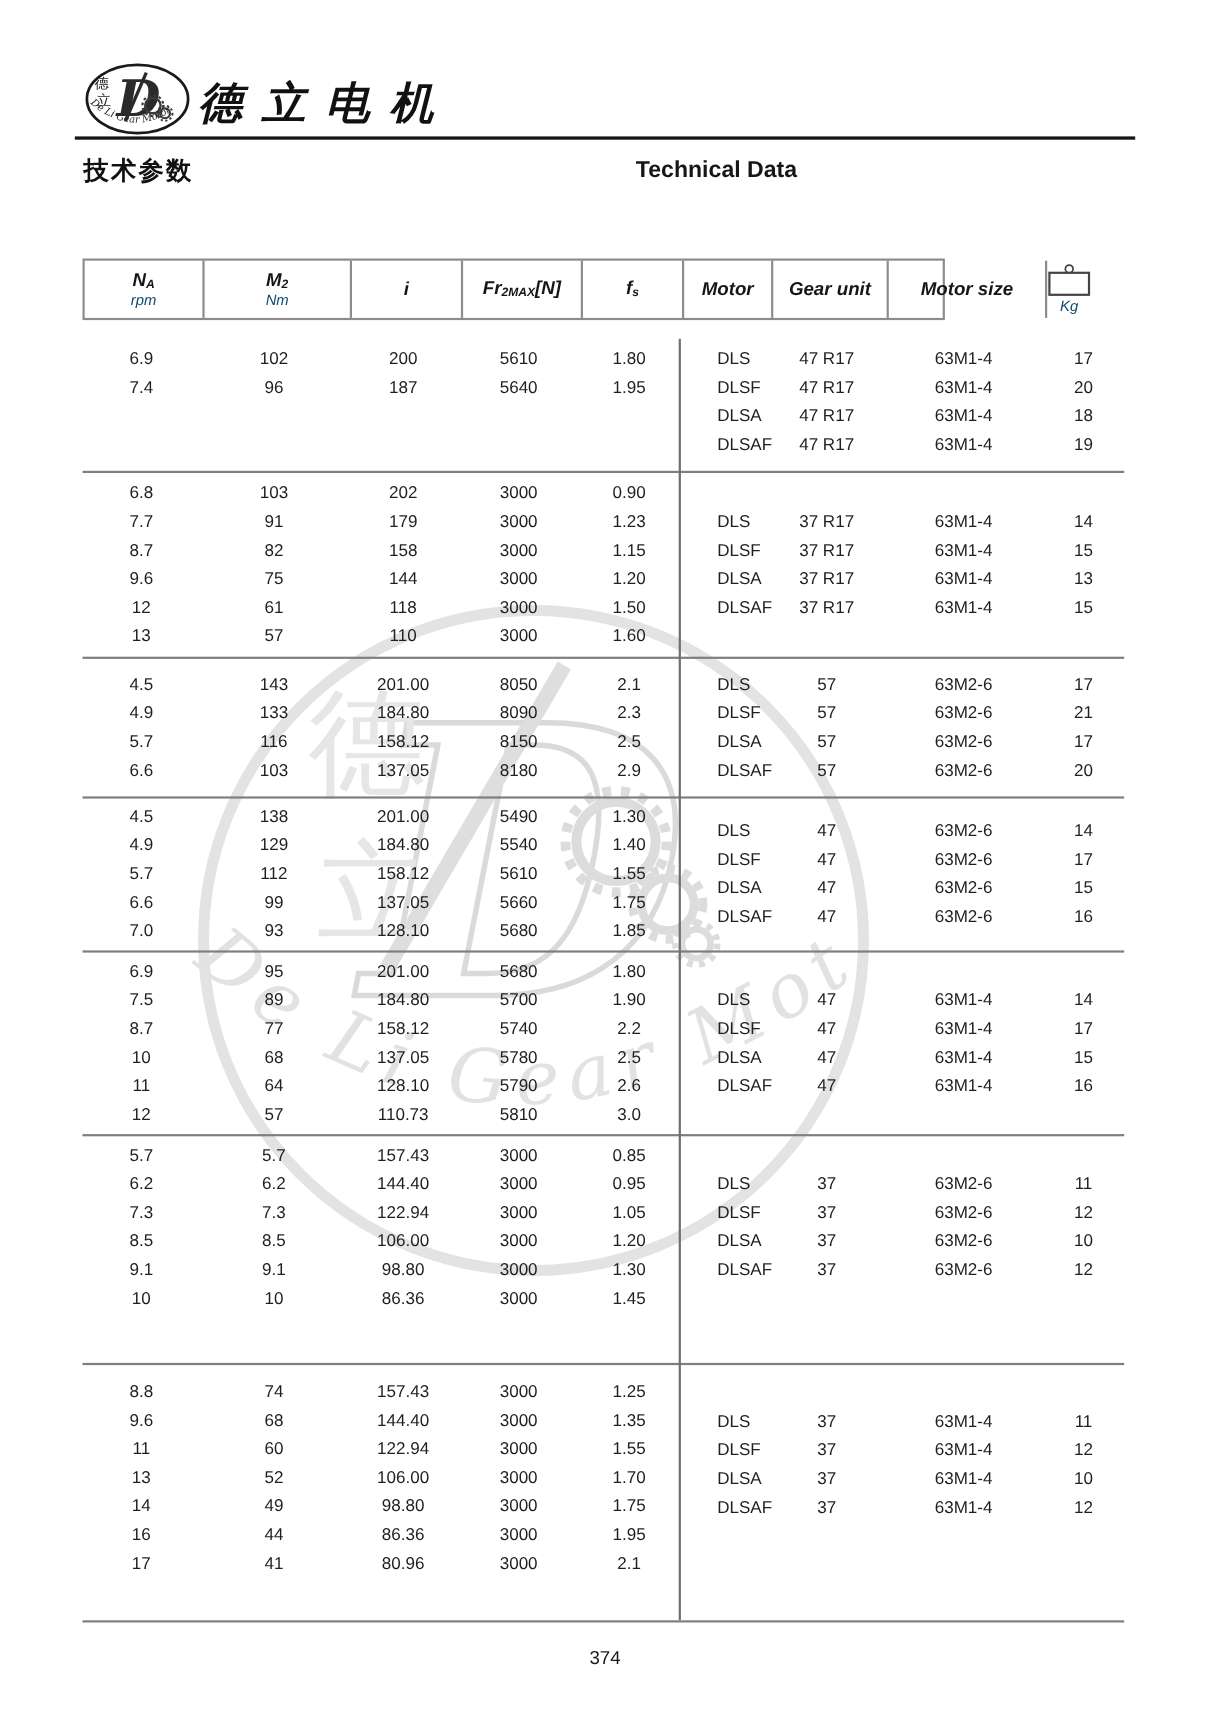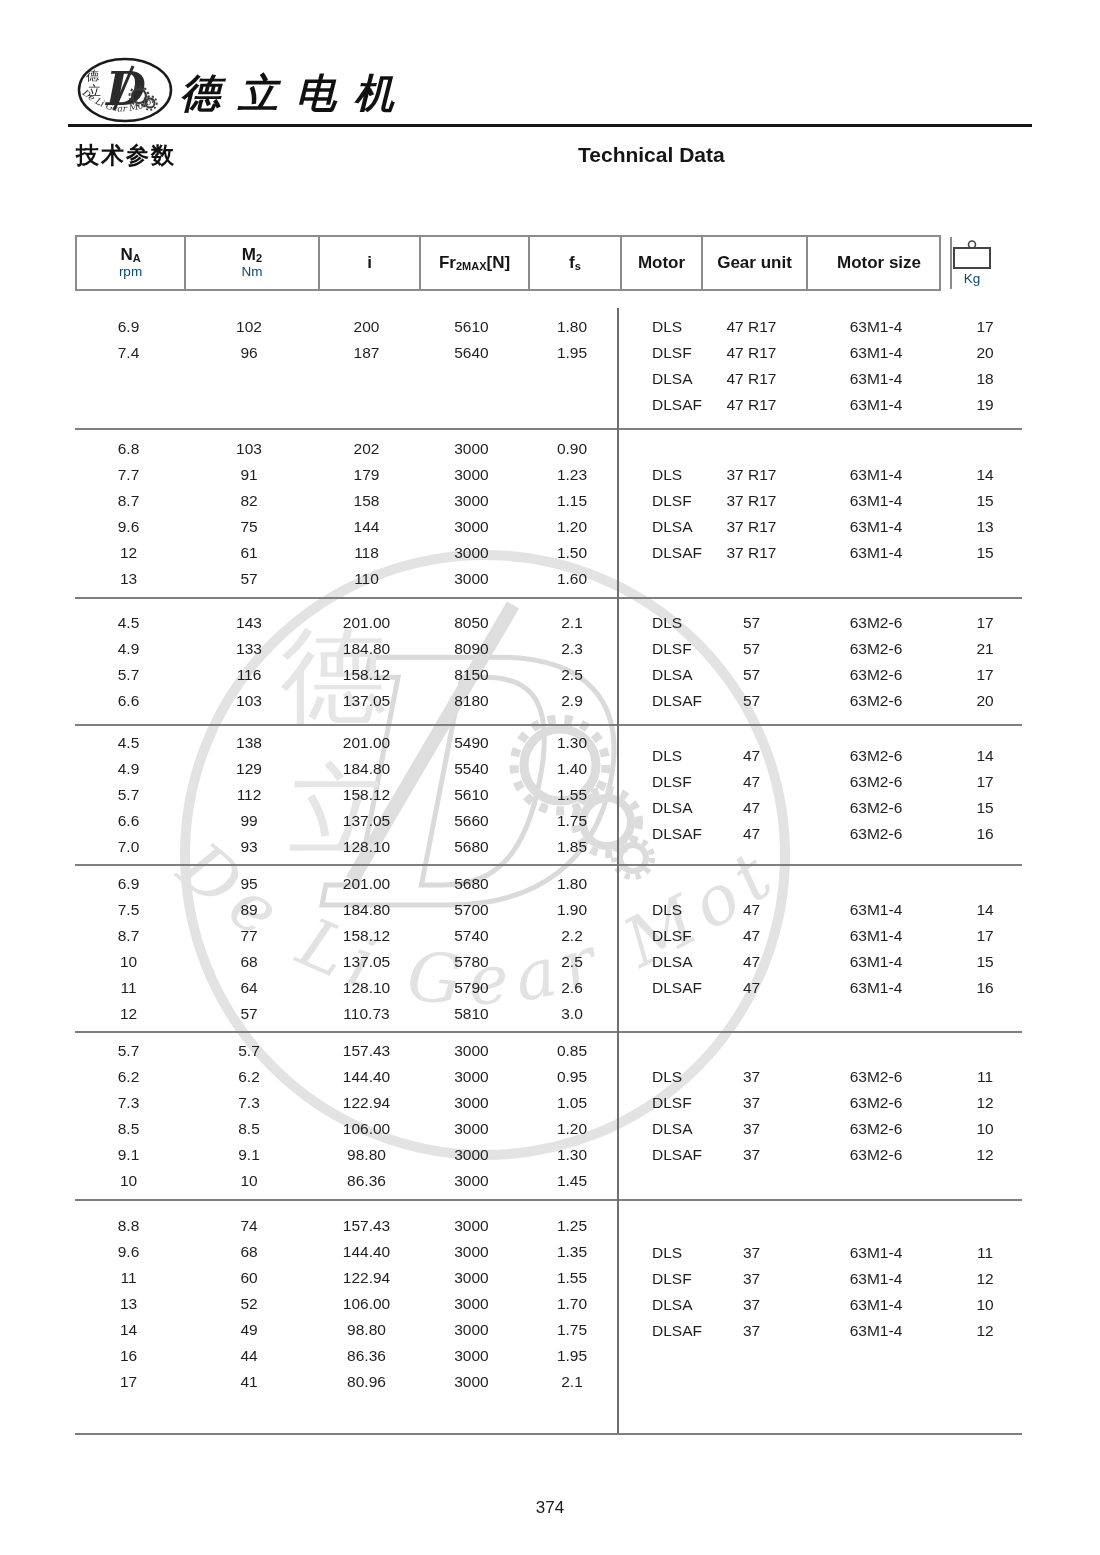--- a/index.html
+++ b/index.html
@@ -17,37 +17,37 @@
   .title-en{position:absolute;left:578px;top:143px;font-size:21px;font-weight:bold;color:#161616;}
 
   
   .power-box{position:absolute;left:75px;top:178px;width:947px;height:48px;border:2px solid #8c8c8c;
              box-sizing:border-box;display:flex;align-items:baseline;justify-content:center;}
   .power-box .p-small{font-size:17px;font-weight:bold;color:#161616;align-self:center;margin-top:8px;}
   .power-box .p-small sub{font-size:12px;font-weight:bold;}
   .power-box .p-big{font-size:31px;font-weight:bold;letter-spacing:1px;color:#161616;align-self:center;}
 
   
-  .thead{position:absolute;left:75px;top:235px;width:866px;height:56px;border:2px solid #8c8c8c;
+  .thead{position:absolute;left:75px;top:235px;width:784px;height:56px;border:2px solid #8c8c8c;
          box-sizing:border-box;display:grid;
-         grid-template-columns:107px 134px 101px 109px 92px 81px 105px 144px 1fr;}
+         grid-template-columns:107px 134px 101px 109px 92px 81px 105px 144px 1fr;font-style:italic;}
   .th{border-left:2px solid #8c8c8c;display:flex;flex-direction:column;align-items:center;justify-content:center;line-height:1.1;}
   .th:first-child{border-left:none;}
   .th-main{font-size:17px;font-weight:bold;color:#161616;}
   .th-main .sub{font-size:11px;font-weight:bold;vertical-align:-2px;}
   .th-unit{font-size:13.5px;color:#0c4a6e;margin-top:1px;}
   .kg-cell{justify-content:center;}
   .kg-icon{display:block;margin-bottom:1px;}
 
   
   .table-wrap{position:absolute;left:75px;top:292px;width:947px;border-bottom:2px solid #7f7f7f;}
   .vdivider{position:absolute;left:542px;top:16px;bottom:0;width:2px;background:#6e6e6e;}
   .block{display:flex;align-items:center;border-top:2px solid #7f7f7f;box-sizing:border-box;}
   .block.first{border-top:none;align-items:flex-start;padding-top:22px;}
-  .block.last{align-items:flex-start;padding-top:12px;}
+  .block.last{align-items:flex-start;padding-top:12px;margin-top:40px;}
   .block.last .rgrid{margin-top:27px;}
   .lgrid{display:grid;grid-template-columns:107px 134px 101px 109px 92px;grid-auto-rows:26px;width:543px;}
   .rgrid{display:grid;grid-template-columns:81px 105px 144px 74px;grid-auto-rows:26px;width:404px;}
   .cell{display:flex;align-items:center;justify-content:center;font-size:15.5px;color:#1f1f1f;}
   .rcol0{justify-content:flex-start;padding-left:34px;box-sizing:border-box;text-align:center;}
 
   .page-num{position:absolute;left:0;top:1498px;width:1100px;text-align:center;font-size:17px;color:#1a1a1a;}
 </style>
 </head>
 <body>

